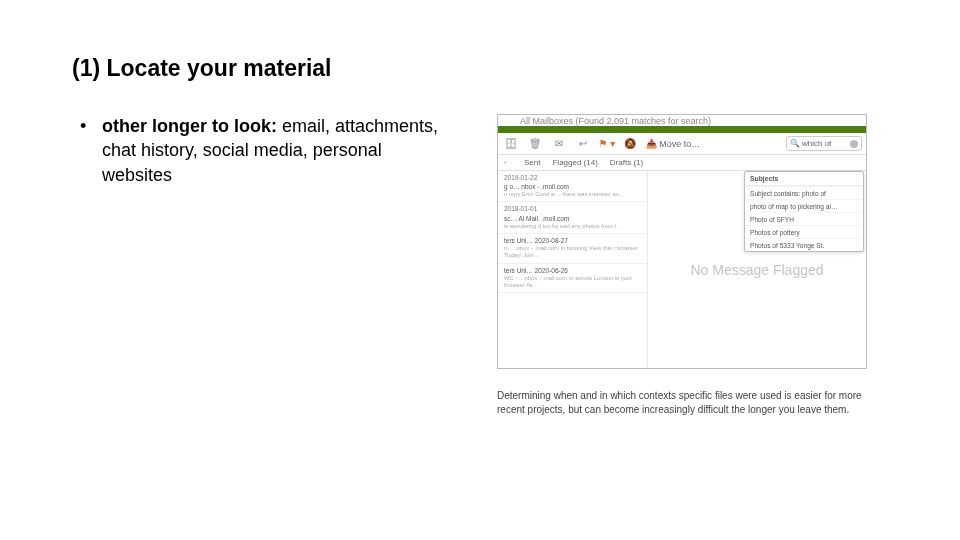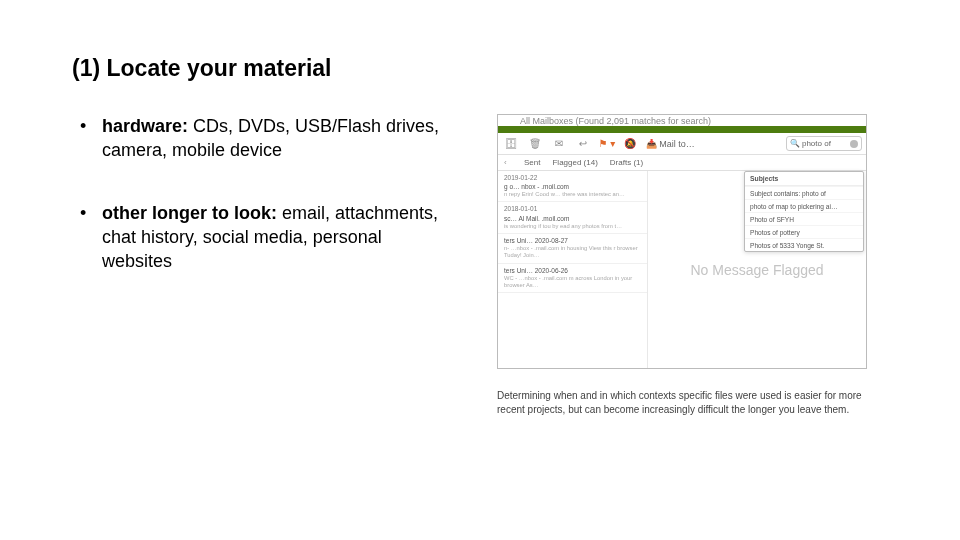--- a/index.html
+++ b/index.html
@@ -77,43 +77,42 @@
 </style>
 </head>
 <body>
 
 <div class="slide">
   <h1 class="title">(1) Locate your material</h1>
 
   <div class="content-row">
     <div class="left-col">
       <ul class="bullets">
-        <li><span class="bold">hardware:</span><span>  CDs, DVDs, USB/Flash drives, camera, mobile device</span></li>
         <li><span class="bold">other longer to look:</span><span> email, attachments, chat history, social media, personal websites</span></li>
       </ul>
     </div>
 
     <div class="right-col">
       <div class="mail-shot">
         <div class="mail-top">All Mailboxes (Found 2,091 matches for search)</div>
 
         <div class="mail-toolbar">
           <span class="mail-icon">🗄</span>
           <span class="mail-icon">🗑</span>
           <span class="mail-icon">✉</span>
           <span class="mail-icon">↩</span>
           <span class="mail-icon mail-flag">⚑ ▾</span>
           <span class="mail-icon">🔕</span>
           <span class="mail-btn">
               <span>📥</span>
-              <span>Mail to…</span>
+              <span>Move to…</span>
             </span>
           <div class="mail-search">
             <span class="mag">🔍</span>
-            <span>photo of</span>
+            <span>which of</span>
             <span class="clr"></span>
           </div>
         </div>
 
         <div class="mail-tabs">
           <span class="arrow">‹</span>
           <span>Sent</span>
           <span>Flagged (14)</span>
           <span>Drafts (1)</span>
         </div>

